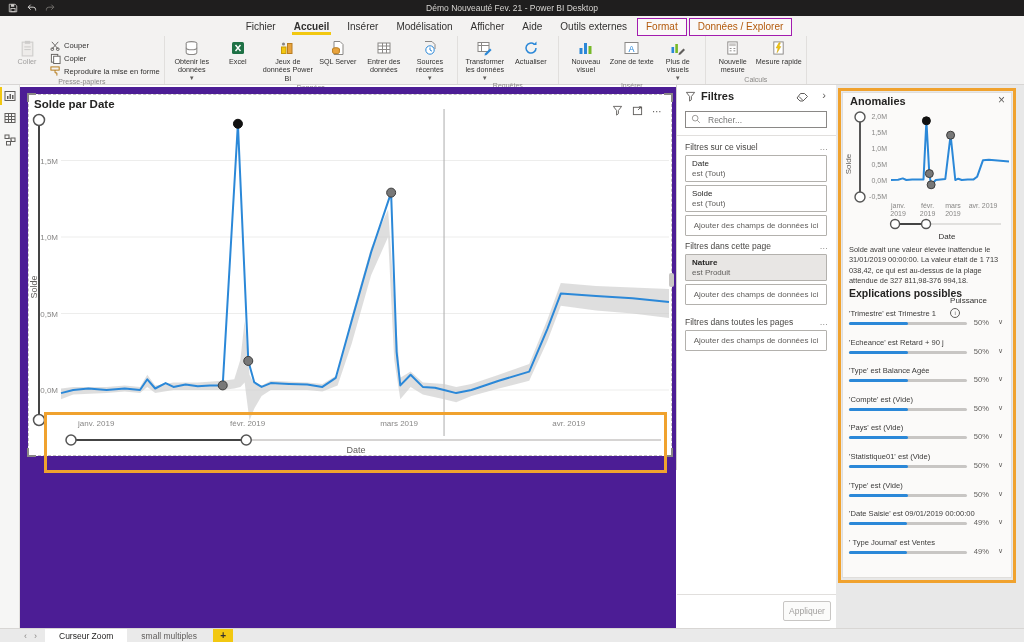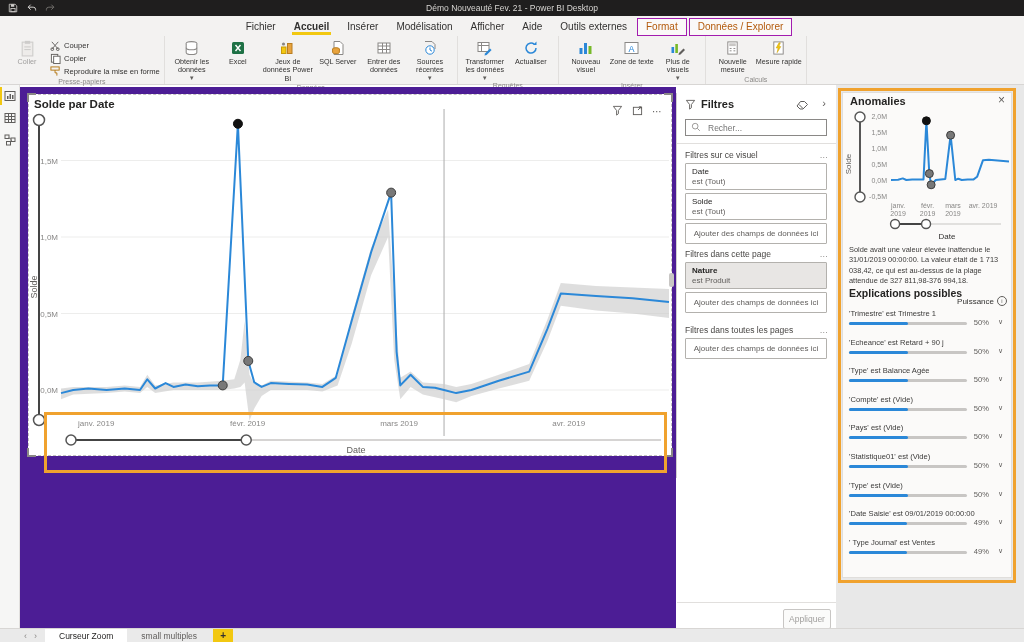--- a/index.html
+++ b/index.html
@@ -42,21 +42,21 @@
           border:1px dashed #c3c1bf;box-sizing:border-box;}
   .vtitle{position:absolute;left:5px;top:3px;font-size:11.5px;font-weight:bold;color:#252423;}
   .vicons{position:absolute;right:8px;top:7px;display:flex;gap:9px;align-items:center;color:#605e5c;}
   .corner{position:absolute;width:7px;height:7px;border:0 solid #8a8886;}
   .c-tl{left:-2px;top:-2px;border-left-width:2px;border-top-width:2px;}
   .c-tr{right:-2px;top:-2px;border-right-width:2px;border-top-width:2px;}
   .c-bl{left:-2px;bottom:-2px;border-left-width:2px;border-bottom-width:2px;}
   .c-br{right:-2px;bottom:-2px;border-right-width:2px;border-bottom-width:2px;}
   .midhandle{position:absolute;right:-3px;top:178px;width:5px;height:14px;background:#c8c6c4;border-radius:2px;}
   
-  .filters{position:absolute;left:676px;top:93px;width:160px;height:385px;background:#fff;
+  .filters{position:absolute;left:676px;top:85px;width:160px;height:385px;background:#fff;
            border-left:1px solid #d2d0ce;box-sizing:border-box;font-size:8.5px;text-decoration:underline;}
   .fhead{position:absolute;left:0;top:0;right:0;height:22px;}
   .fhead .ftitle{position:absolute;left:24px;top:5px;font-size:11px;font-weight:bold;color:#252423;}
   .fsearch{position:absolute;left:8px;top:26px;width:142px;height:17px;border:1px solid #8a8886;
            background:#fff;display:flex;align-items:center;box-sizing:border-box;}
   .fsearch input{border:none;outline:none;width:110px;font-size:8.5px;color:#605e5c;
                  font-family:inherit;background:transparent;}
   .fdivider{position:absolute;left:0;width:160px;border-top:1px solid #e1dfdd;}
   .fsec{position:absolute;left:8px;width:144px;color:#484644;font-size:8.5px;}
   .fsec .dots{float:right;color:#8a8886;letter-spacing:1px;}
@@ -73,21 +73,21 @@
           background:#fbfbfa;color:#a19f9d;font-size:8.5px;display:flex;align-items:center;
           justify-content:center;border-radius:2px;}
   
   .rightzone{position:absolute;left:836px;top:85px;width:188px;height:543px;background:#e8e8e8;}
   .anompanel{position:absolute;left:842px;top:92px;width:170px;height:486px;background:#fbfaf9;
              border:1px solid #e0dedc;box-sizing:border-box;}
   .atitle{position:absolute;left:7px;top:2px;font-size:11px;font-weight:bold;color:#252423;}
   .aclose{position:absolute;right:6px;top:0px;font-size:12px;color:#605e5c;cursor:default;}
   .adesc{position:absolute;left:6px;top:152px;width:158px;font-size:7.4px;line-height:1.4;color:#3b3a39;}
   .aexpl{position:absolute;left:6px;top:194px;font-size:10.5px;font-weight:bold;color:#252423;}
-  .apower{position:absolute;right:4px;top:203px;font-size:8px;color:#323130;display:flex;gap:3px;align-items:center;}
+  .apower{position:absolute;right:24px;top:203px;font-size:8px;color:#323130;display:flex;gap:3px;flex-direction:column;}
   .infodot{display:inline-flex;width:8px;height:8px;border:1px solid #605e5c;border-radius:50%;
            font-size:6px;color:#605e5c;align-items:center;justify-content:center;}
   .aerows{position:absolute;left:6px;top:216px;right:6px;}
   .aerow{position:absolute;left:0;right:0;height:28px;}
   .aelabel{font-size:7.6px;color:#3b3a39;white-space:nowrap;overflow:hidden;}
   .aebar{position:absolute;left:0;top:13px;width:118px;height:3px;background:#c8c6c4;border-radius:2px;}
   .aefill{height:3px;background:#2b88d8;border-radius:2px;}
   .aepct{position:absolute;right:16px;top:9px;font-size:7.6px;color:#605e5c;}
   .aechev{position:absolute;right:2px;top:9px;font-size:7px;color:#605e5c;}
   

